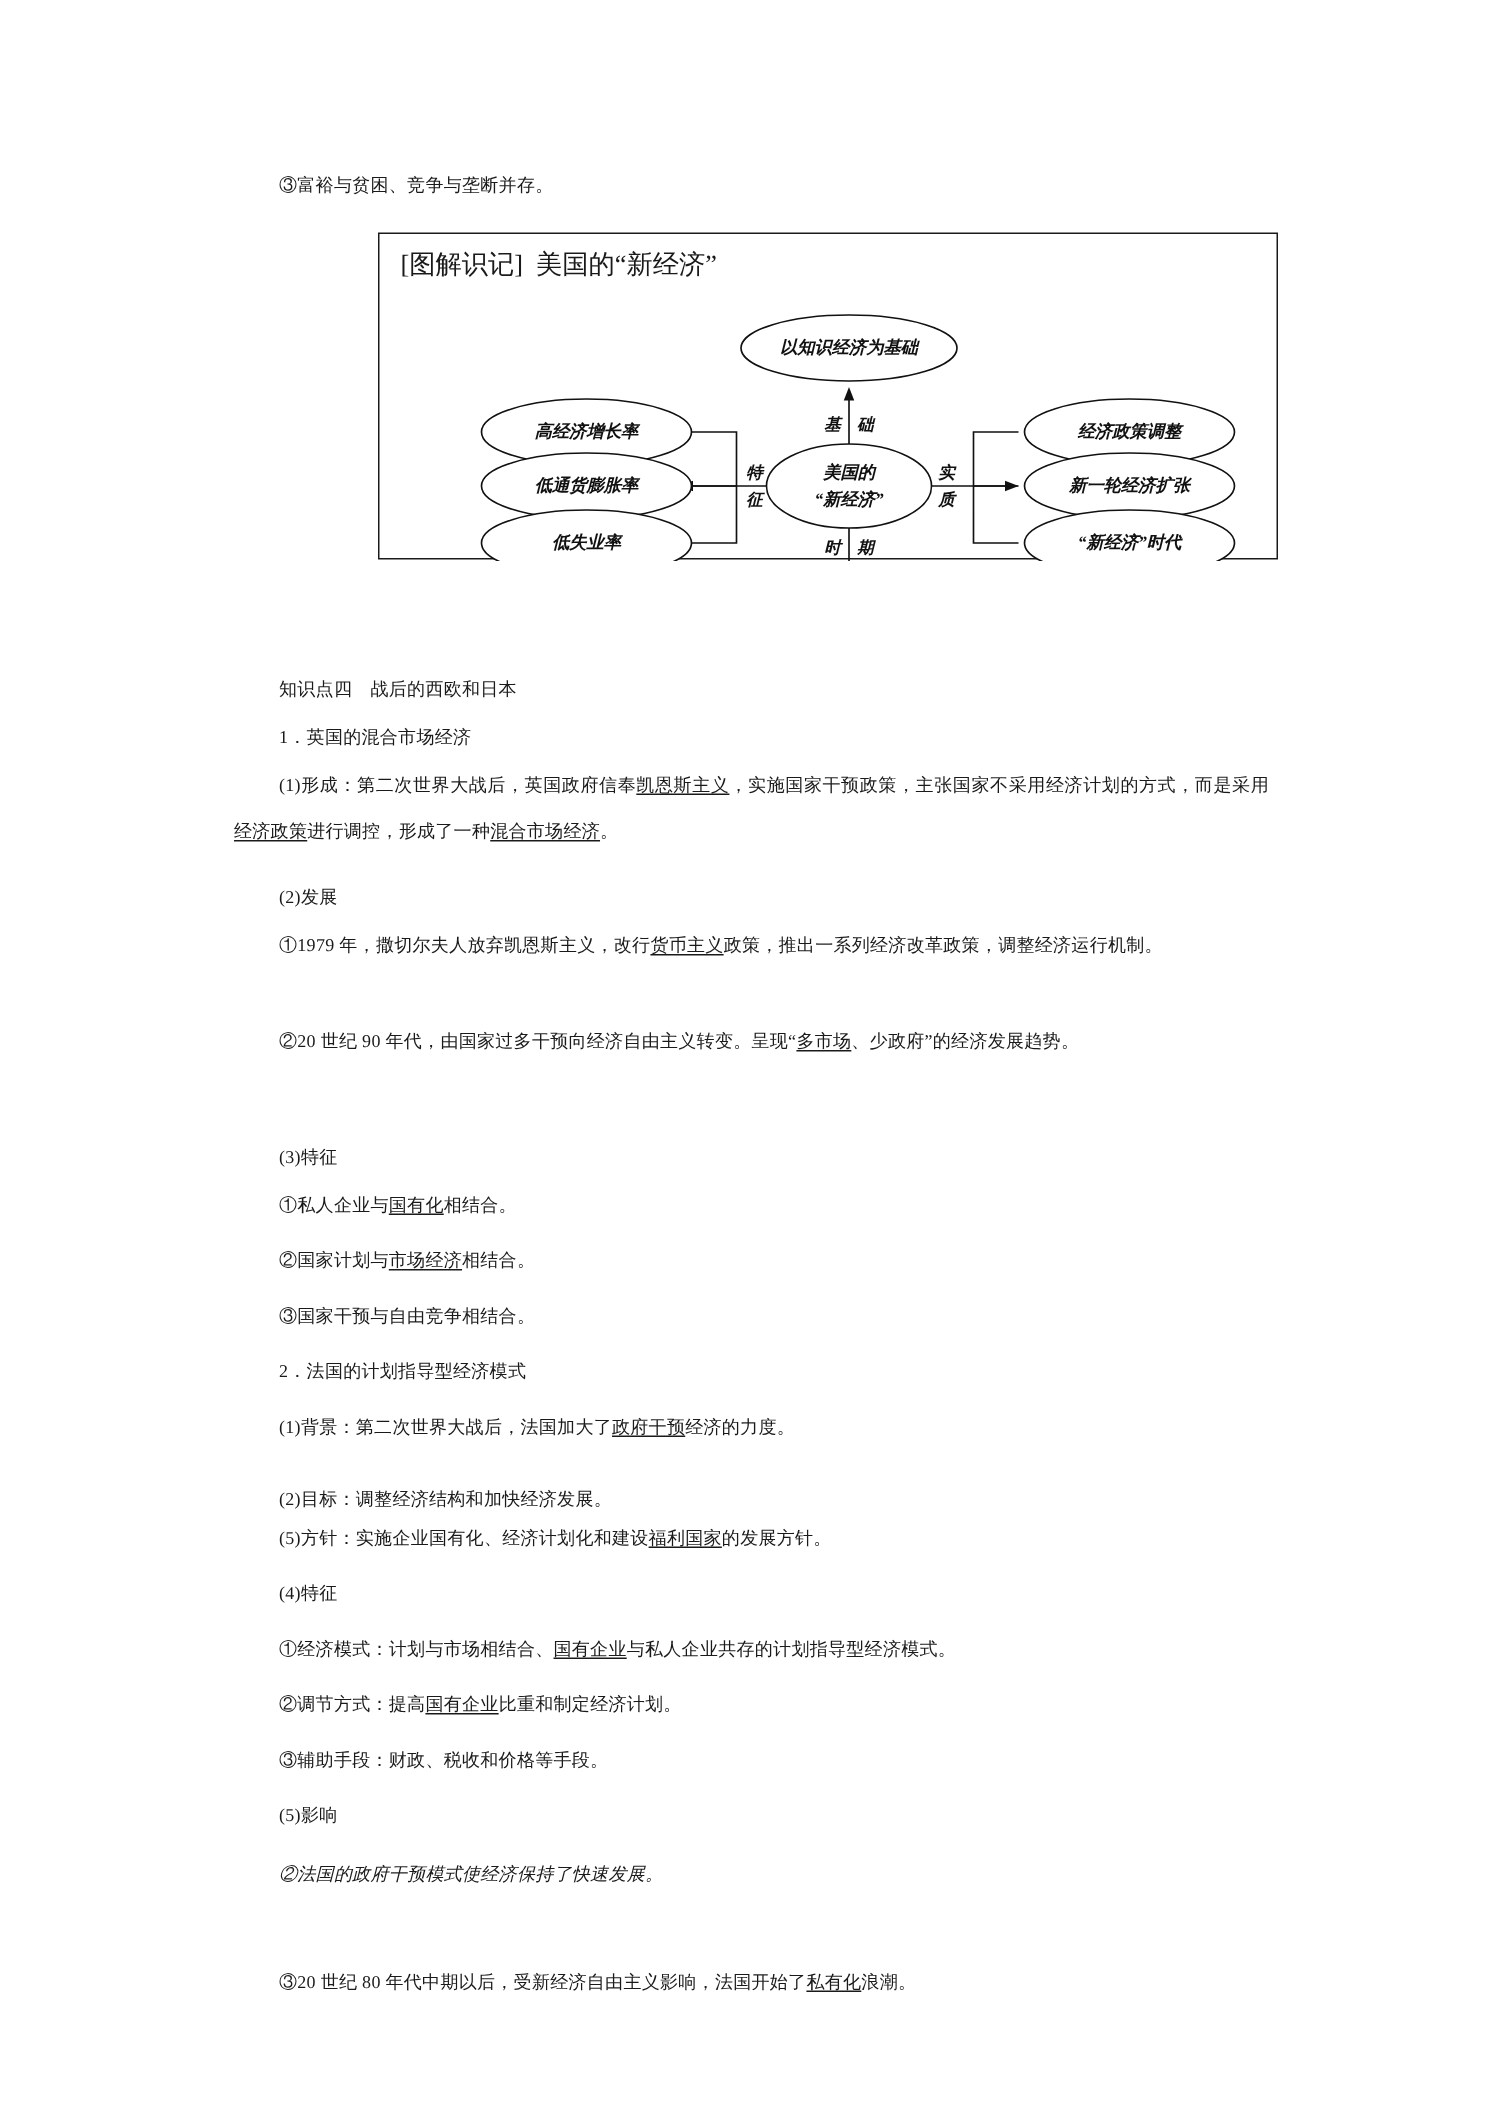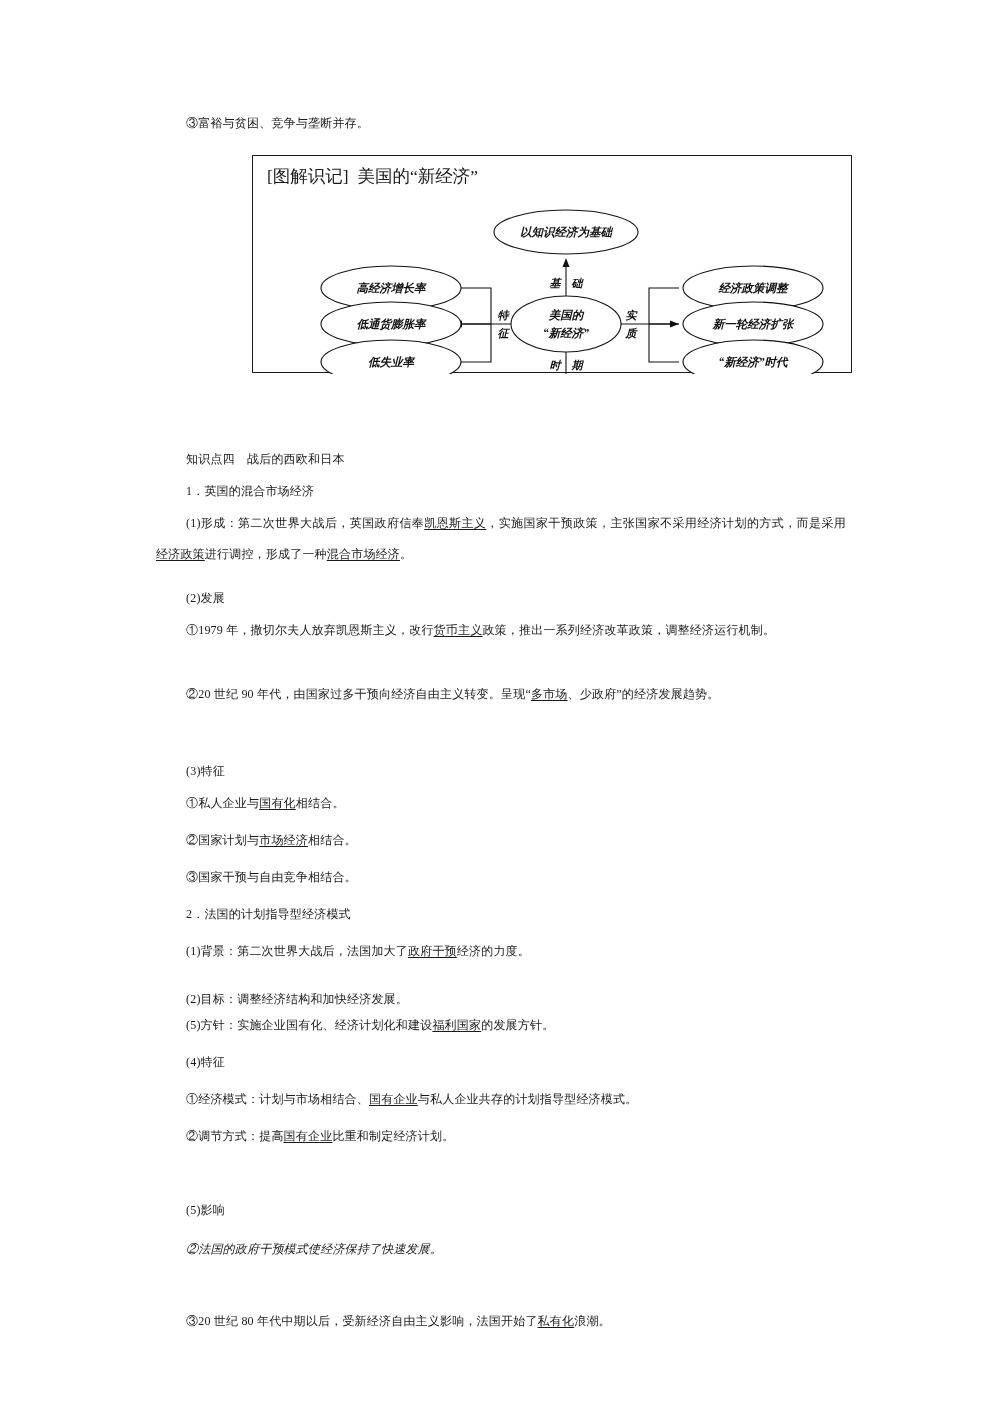--- a/index.html
+++ b/index.html
@@ -234,20 +234,23 @@
   </div>
 
   <div class="para indent" style="top:1084px;">
     <span>①经济模式：计划与市场相结合、</span><span class="u">国有企业</span><span>与私人企业共存的计划指导型经济模式。</span>
   </div>
 
   <div class="para indent" style="top:1121px;">
     <span>②调节方式：提高</span><span class="u">国有企业</span><span>比重和制定经济计划。</span>
   </div>
 
+  <div class="para indent" style="top:1158px;">
+    <span>③辅助手段：财政、税收和价格等手段。</span>
+  </div>
 
   <div class="para indent" style="top:1195px;">
     <span>(5)影响</span>
   </div>
 
 
   <div class="para indent" style="top:1234px;font-style:italic;">
     <span>②法国的政府干预模式使经济保持了快速发展。</span>
   </div>
 

